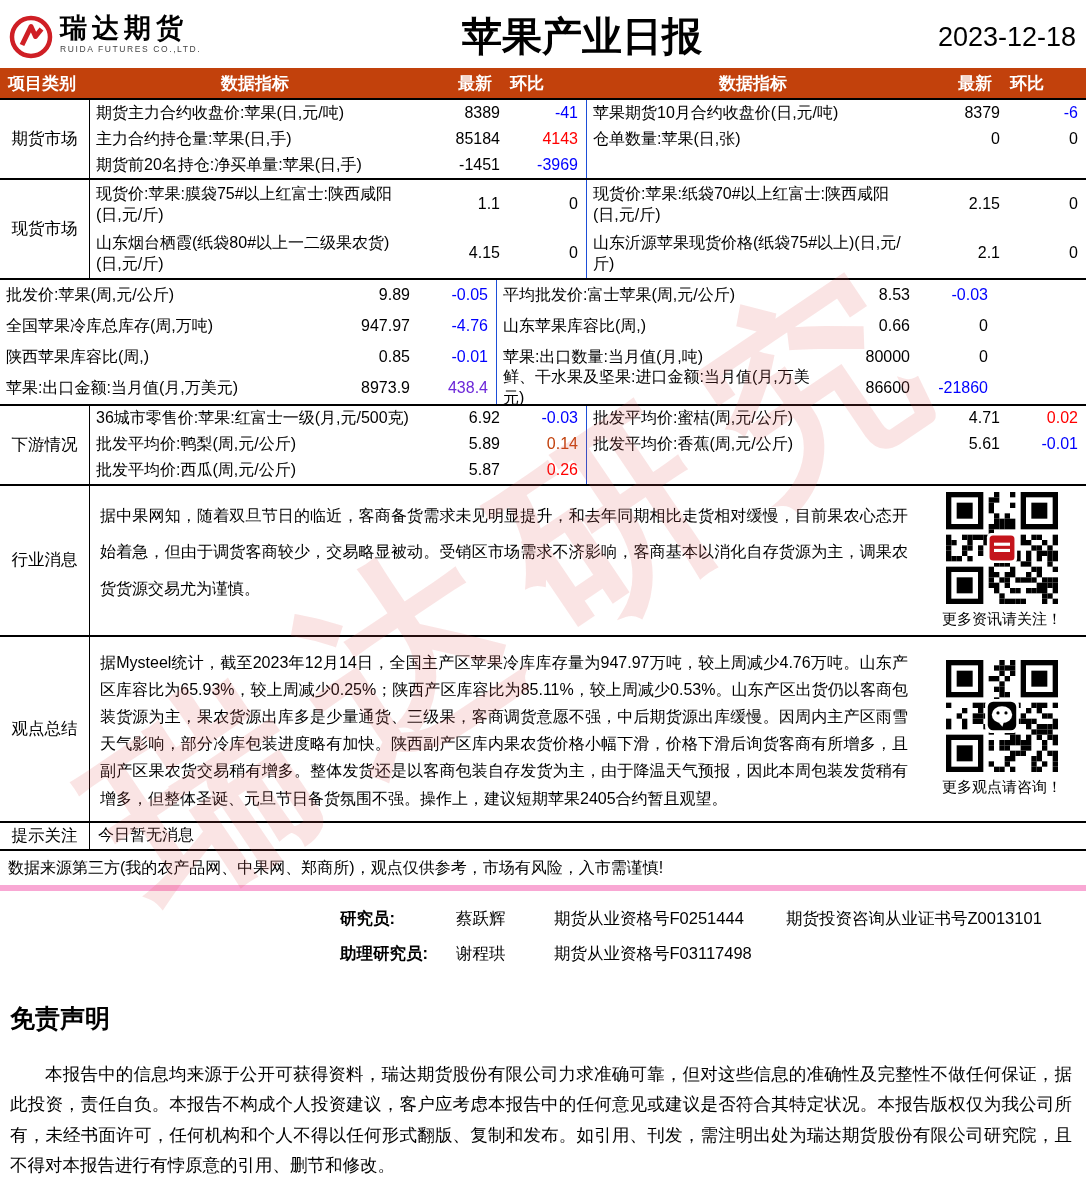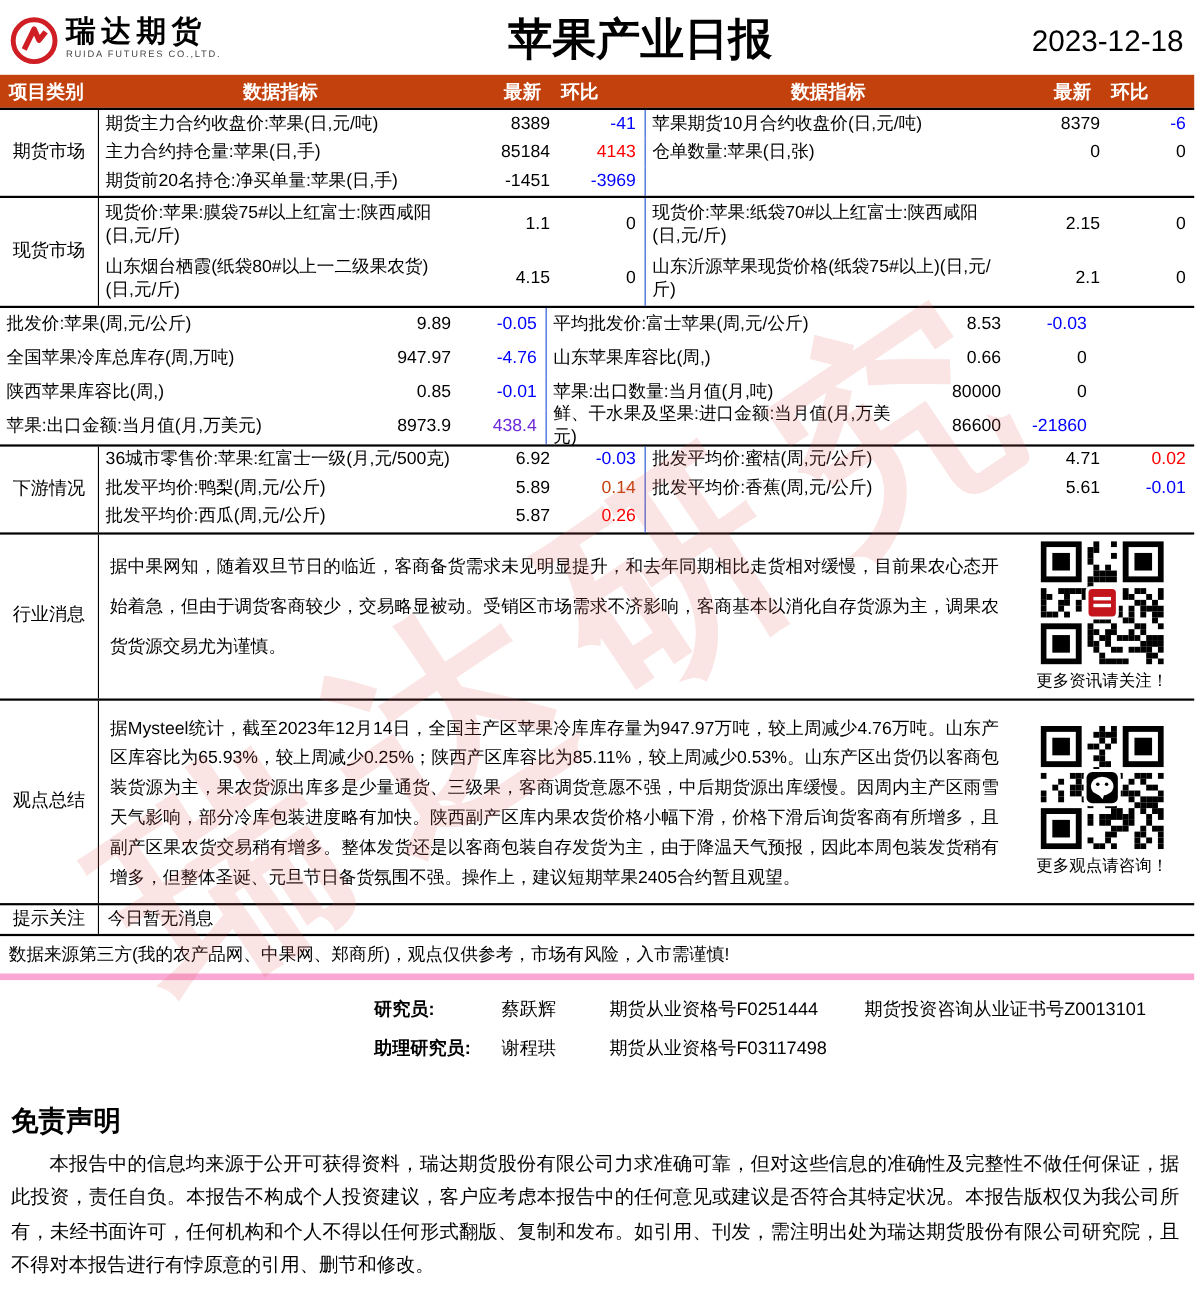--- a/index.html
+++ b/index.html
@@ -64,21 +64,21 @@
   .source { padding:7px 8px 6px; font-size:16px; border-bottom:6px solid #f9a8d4; }
 
   .researchers { padding:10px 0 4px 340px; font-size:16.5px; }
   .res-row { display:flex; line-height:2.15; }
   .res-role { width:116px; font-weight:bold; }
   .res-name { width:98px; }
   .res-cert1 { width:232px; }
   .res-cert2 { flex:1; }
 
   .disclaimer { padding:26px 14px 0 10px; }
-  .disclaimer h2 { font-size:25px; font-weight:bold; margin-bottom:8px; }
+  .disclaimer h2 { font-size:25px; font-weight:bold; margin-bottom:24px; }
   .disclaimer p { font-size:17.5px; line-height:1.75; text-indent:2em; text-align:justify; }
 </style>
 </head>
 <body>
 
 <div class="page">
 
   <div class="watermark">瑞达研究</div>
 
   <div class="hdr">

